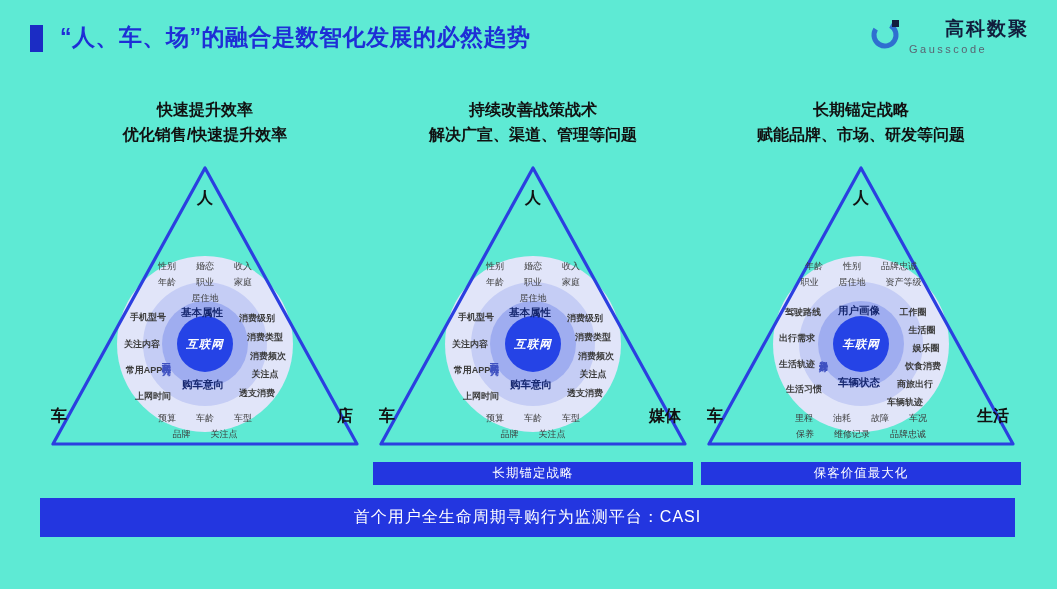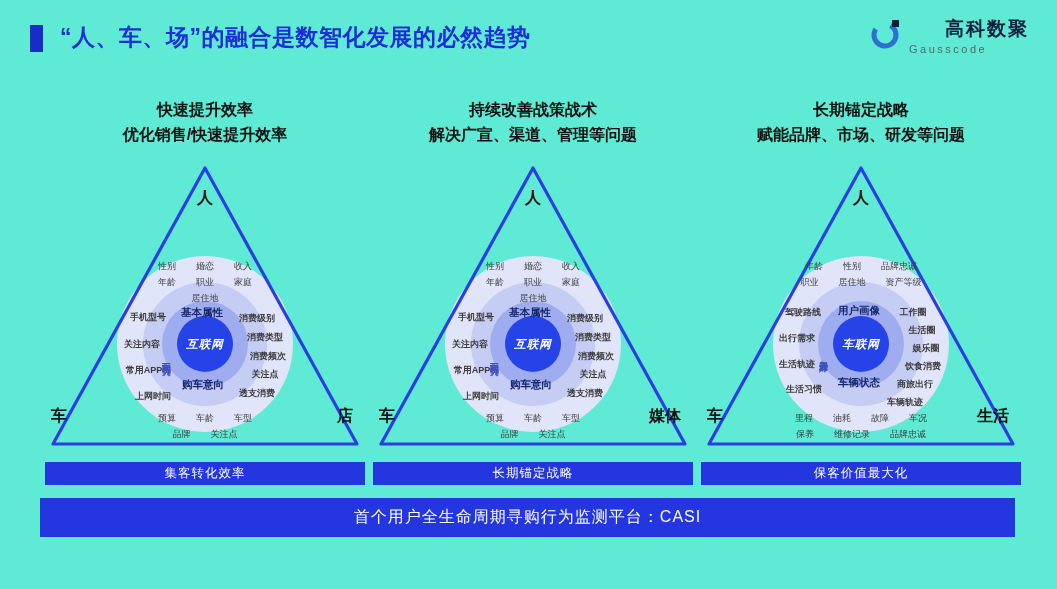--- a/index.html
+++ b/index.html
@@ -132,21 +132,20 @@
             <span>预算</span>
             <span>车龄</span>
             <span>车型</span>
           </div>
           <div class="row">
             <span>品牌</span>
             <span>关注点</span>
           </div>
         </div>
       </div>
-      <div class="bar">集客转化效率</div>
     </section>
 
     <section class="col">
       <div class="heading">
         <div>持续改善战策战术</div>
         <div>解决广宣、渠道、管理等问题</div>
       </div>
       <div class="diagram">
         <div class="circle c-outer"></div>
         <div class="circle c-mid"></div>

